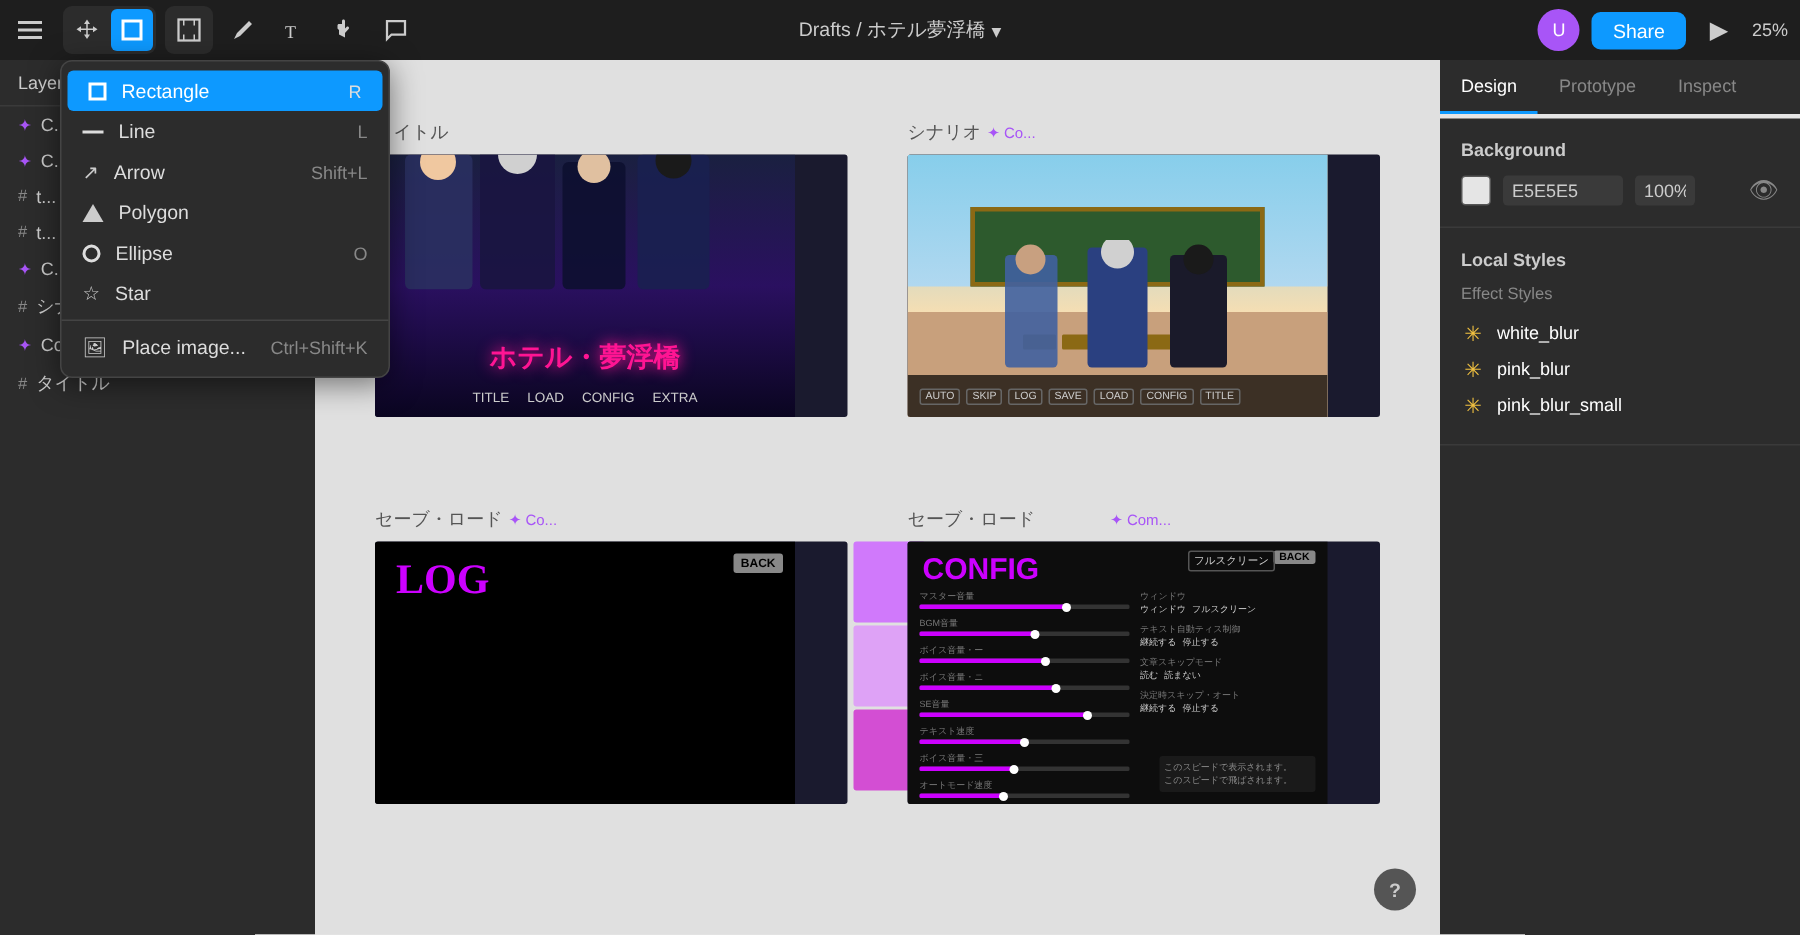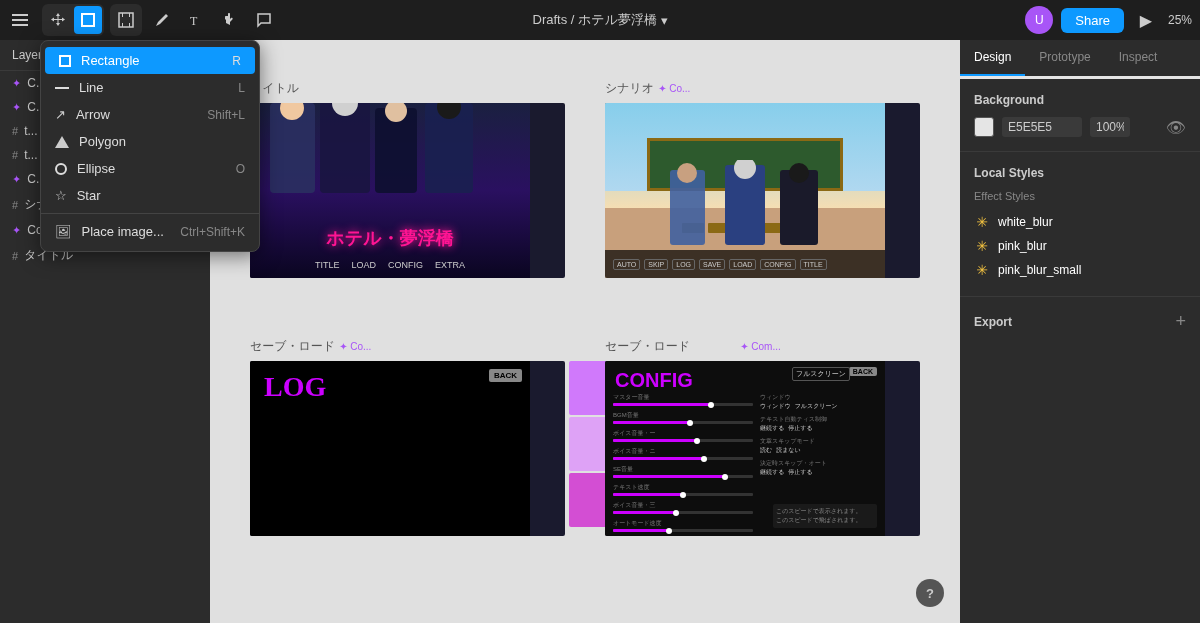--- a/index.html
+++ b/index.html
@@ -632,21 +632,15 @@
       <div class="style-item">
         <div class="style-icon">✳</div>
         <span class="style-label">pink_blur</span>
       </div>
       <div class="style-item">
         <div class="style-icon">✳</div>
         <span class="style-label">pink_blur_small</span>
       </div>
     </div>
 
-    <div class="export-section">
-      <div class="export-header">
-        <span class="export-title">Export</span>
-        <span class="export-add">+</span>
-      </div>
-    </div>
   </div>
 
 </div>
 
 </body></html>

